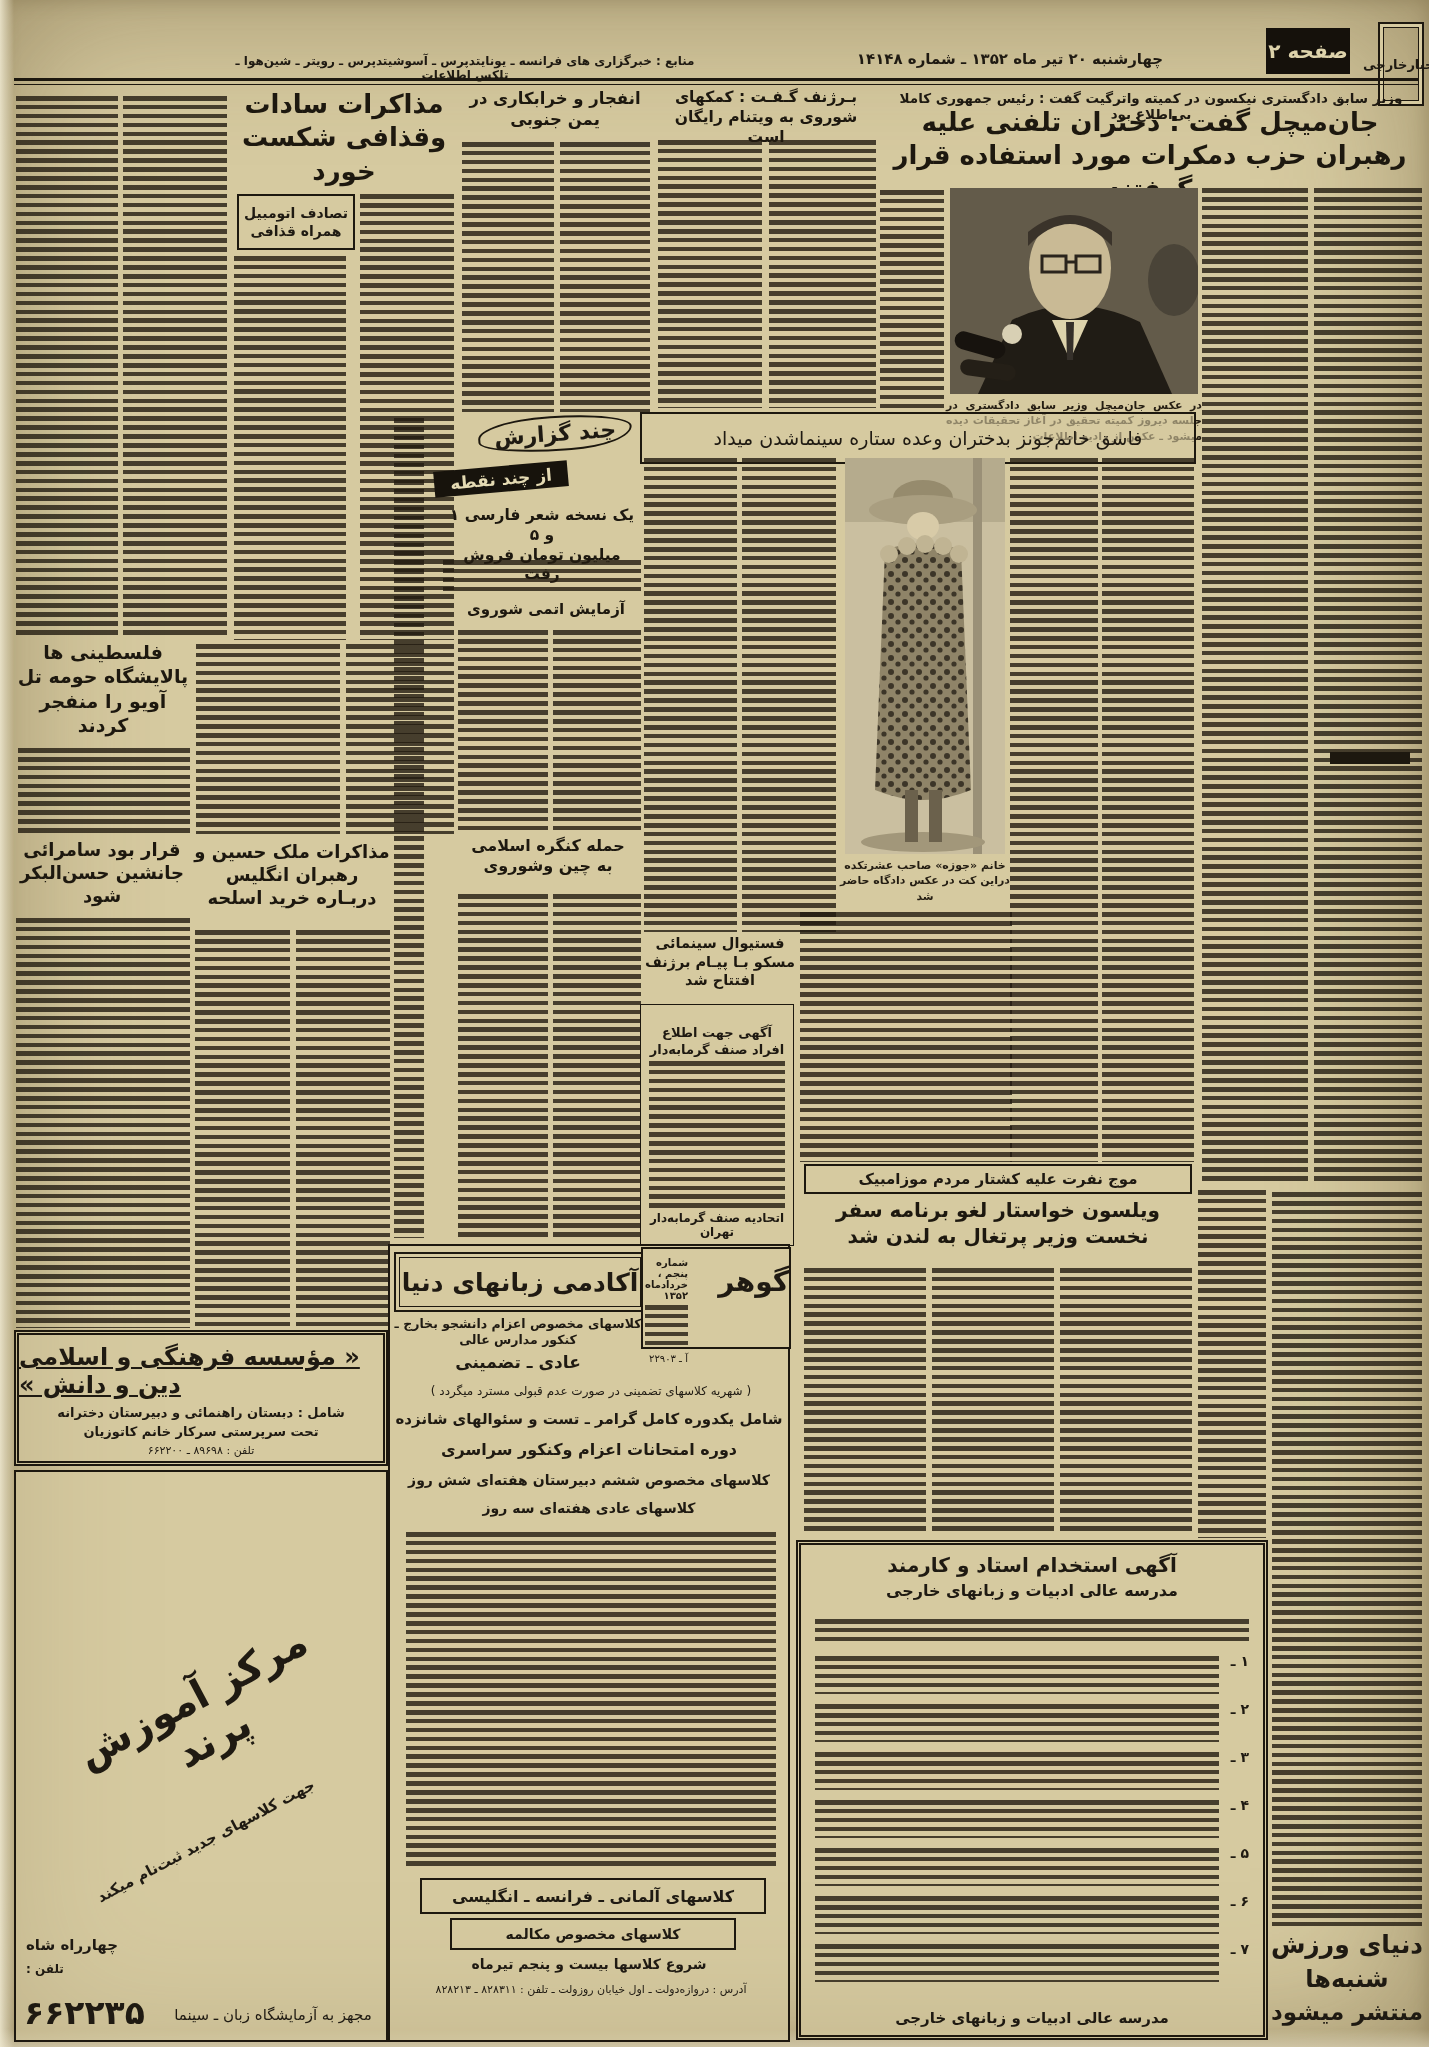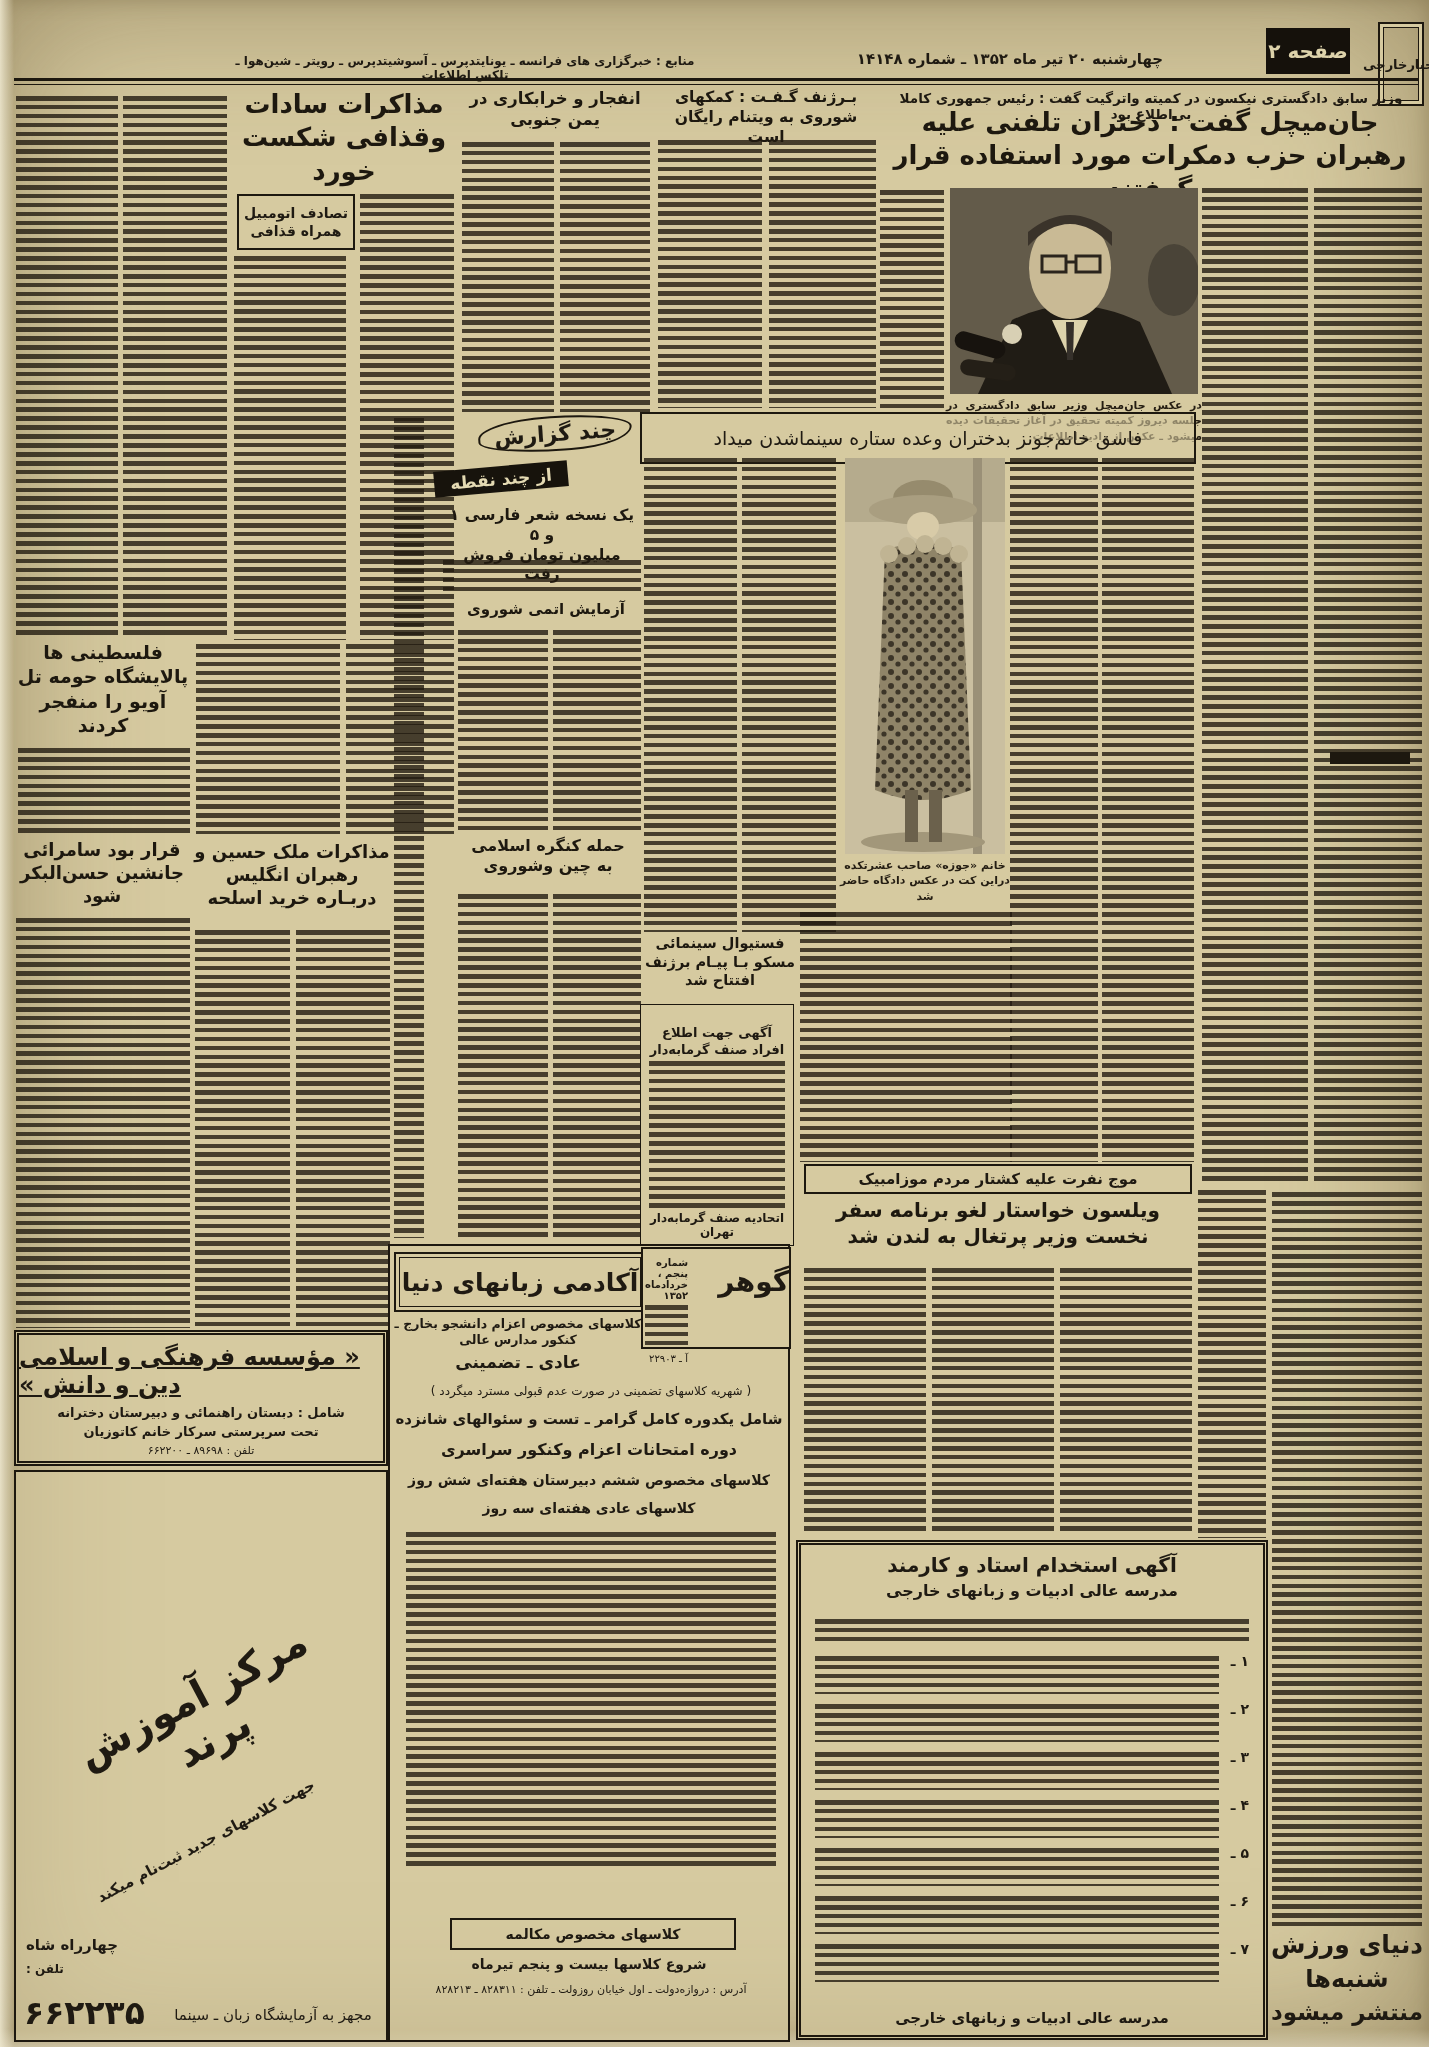--- a/index.html
+++ b/index.html
@@ -214,20 +214,21 @@
   <div class="box" style="left:388px;top:1244px;width:402px;height:798px;">
     <div class="cen" style="position:absolute;left:4px;top:6px;width:248px;height:56px;border:2px solid #1d180f;box-shadow:inset 0 0 0 3px #d6caa0, inset 0 0 0 4px #1d180f;font-size:25px;font-weight:bold;">آکادمی زبانهای دنیا</div>
     <div style="position:absolute;left:2px;top:70px;width:252px;font-size:12.5px;font-weight:bold;text-align:center;line-height:1.3;">کلاسهای مخصوص اعزام دانشجو بخارج ـ کنکور مدارس عالی</div>
     <div style="position:absolute;left:2px;top:106px;width:252px;font-size:17px;font-weight:bold;text-align:center;">عادی ـ تضمینی</div>
     <div style="position:absolute;left:8px;top:138px;width:386px;font-size:12px;text-align:center;">( شهریه کلاسهای تضمینی در صورت عدم قبولی مسترد میگردد )</div>
     <div style="position:absolute;left:0;top:164px;width:100%;font-size:15px;font-weight:bold;text-align:center;">شامل یکدوره کامل گرامر ـ تست و سئوالهای شانزده</div>
     <div style="position:absolute;left:0;top:194px;width:100%;font-size:16px;font-weight:bold;text-align:center;">دوره امتحانات اعزام وکنکور سراسری</div>
     <div style="position:absolute;left:0;top:226px;width:100%;font-size:14px;font-weight:bold;text-align:center;">کلاسهای مخصوص ششم دبیرستان هفته‌ای شش روز</div>
     <div style="position:absolute;left:0;top:254px;width:100%;font-size:14px;font-weight:bold;text-align:center;">کلاسهای عادی هفته‌ای سه روز</div>
     <div class="tl" style="left:16px;top:286px;width:370px;height:334px;"></div>
+    <div class="cen" style="position:absolute;left:30px;top:632px;width:342px;height:32px;border:2px solid #1d180f;font-size:16px;font-weight:bold;">کلاسهای آلمانی ـ فرانسه ـ انگلیسی</div>
     <div class="cen" style="position:absolute;left:60px;top:672px;width:282px;height:28px;border:2px solid #1d180f;font-size:14px;font-weight:bold;">کلاسهای مخصوص مکالمه</div>
     <div style="position:absolute;left:0;top:710px;width:100%;font-size:14px;font-weight:bold;text-align:center;">شروع کلاسها بیست و پنجم تیرماه</div>
     <div style="position:absolute;left:8px;top:736px;width:386px;font-size:11px;text-align:center;line-height:1.5;">آدرس : دروازه‌دولت ـ اول خیابان روزولت ـ تلفن : ۸۲۸۳۱۱ ـ ۸۲۸۲۱۳</div>
   </div>
 
   <div class="box" style="left:641px;top:1247px;width:150px;height:102px;background:#d6caa0;">
     <div style="display:flex;height:100%;align-items:flex-start;gap:37px;">
       <div style="width:62px;font-size:28px;font-weight:bold;text-align:center;margin-top:16px;">گوهر</div>
       <div style="flex:1;padding:8px 2px 0 6px;">
         <div style="font-size:10px;font-weight:bold;">شماره پنجم ، خردادماه ۱۳۵۲</div>

